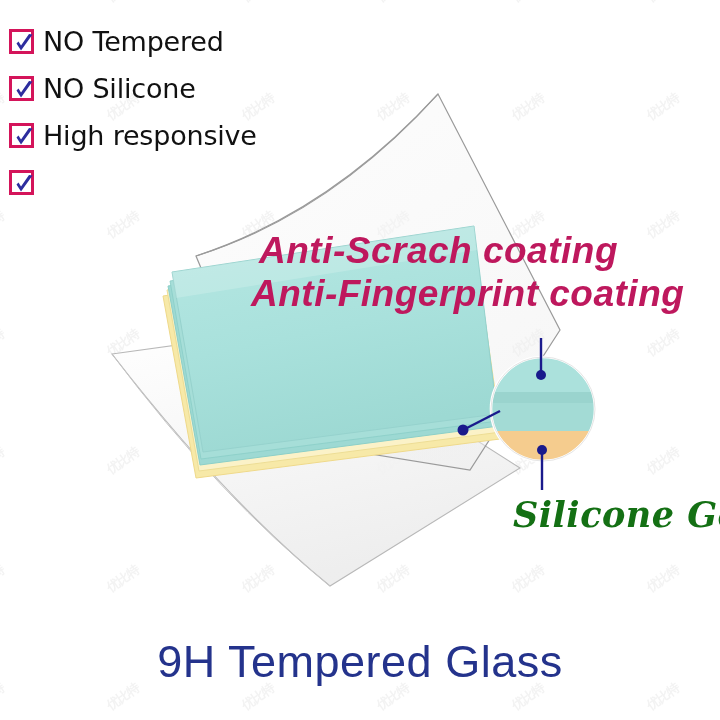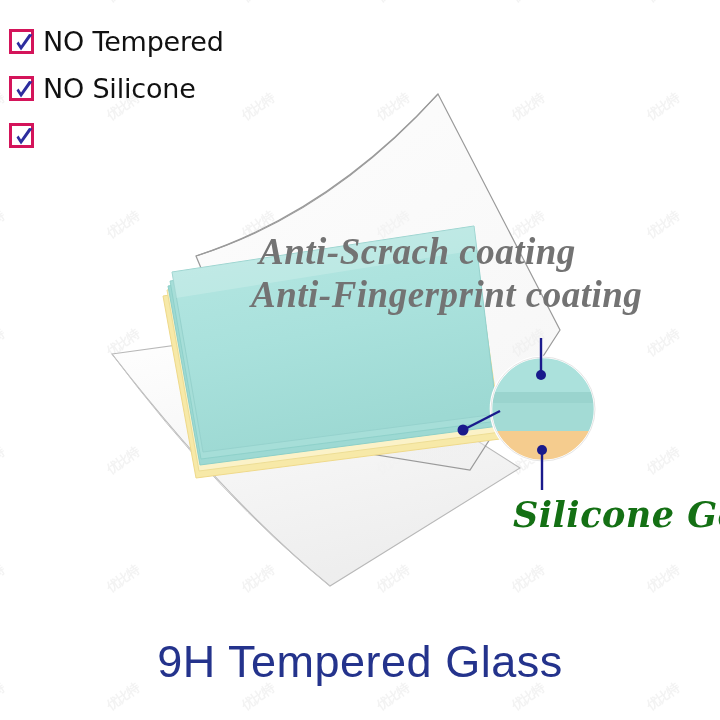--- a/index.html
+++ b/index.html
@@ -73,24 +73,24 @@
   #illustration{
     position:absolute;
     left:0;top:0;
     width:720px;height:720px;
     z-index:20;
   }
 
   
   .coat-line{
     position:absolute;
-    font-family:Liberation Serif, serif;
+    font-family:Liberation Sans, sans-serif;
     font-style:italic;
     font-weight:bold;
-    color:#737373;
+    color:#be185d;
     white-space:nowrap;
     letter-spacing:0.5px;
     z-index:45;
   }
   #coat-line-1{ left:259px; top:230px; font-size:37px; }
   #coat-line-2{ left:251px; top:273px; font-size:37px; }
 
   #silicone-label{
     position:absolute;
     left:513px;top:494px;
@@ -249,20 +249,28 @@
 
     <div class="feature-row">
       <span class="checkbox">
         <svg viewBox="0 0 23 24" xmlns="http://www.w3.org/2000/svg">
           <path d="M3.5,11.5 L8,18.5 L19.5,2.5 L16,2.0 L8,13.5 L5.5,9.5 Z" fill="#2d2d9e"></path>
         </svg>
       </span>
       <span class="feature-label">NO Silicone</span>
     </div>
 
+    <div class="feature-row">
+      <span class="checkbox">
+        <svg viewBox="0 0 23 24" xmlns="http://www.w3.org/2000/svg">
+          <path d="M3.5,11.5 L8,18.5 L19.5,2.5 L16,2.0 L8,13.5 L5.5,9.5 Z" fill="#2d2d9e"></path>
+        </svg>
+      </span>
+      <span class="feature-label">High responsive</span>
+    </div>
 
     <div class="feature-row">
       <span class="checkbox">
         <svg viewBox="0 0 23 24" xmlns="http://www.w3.org/2000/svg">
           <path d="M3.5,11.5 L8,18.5 L19.5,2.5 L16,2.0 L8,13.5 L5.5,9.5 Z" fill="#2d2d9e"></path>
         </svg>
       </span>
     </div>
 
   </div>

